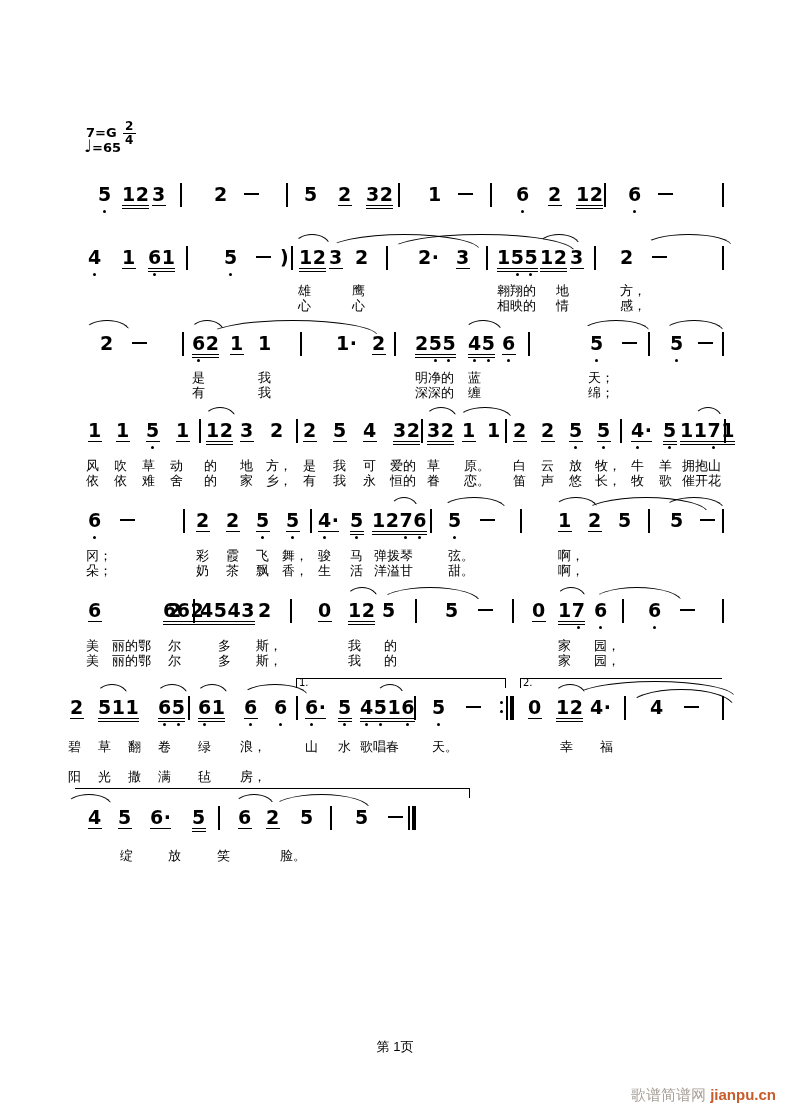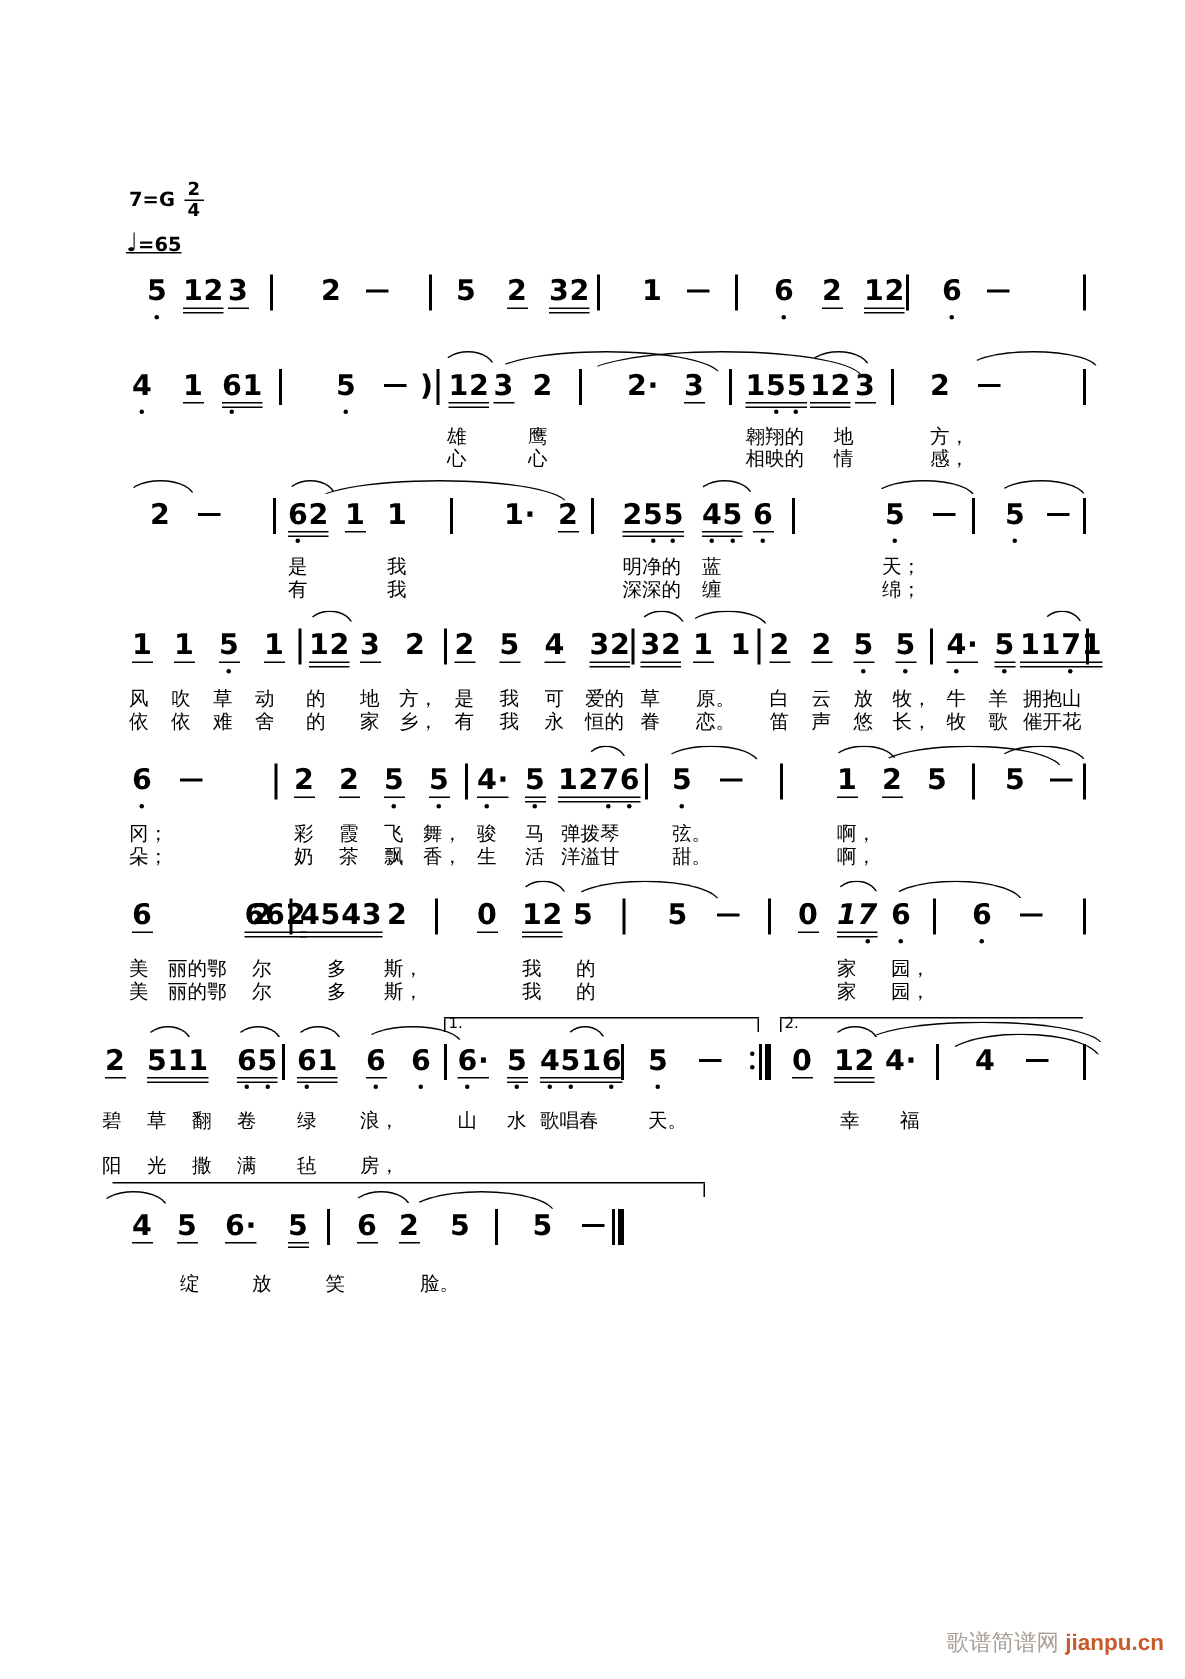--- a/index.html
+++ b/index.html
@@ -6,22 +6,22 @@
   .page{position:relative;width:790px;height:1119px;background:#ffffff;overflow:hidden;
         font-family:"Liberation Sans",sans-serif;color:#000;}
   
   .title{position:absolute;top:68px;left:0;width:100%;text-align:center;margin:0;
          font-family:"Liberation Serif",serif;font-weight:400;font-size:28px;letter-spacing:4px;}
   .keyblock{position:absolute;left:86px;top:120px;font-size:13px;font-weight:bold;
             font-family:"DejaVu Sans",sans-serif;}
   .frac{display:inline-block;vertical-align:middle;text-align:center;margin-left:6px;}
   .frac b{display:block;font-size:12px;font-weight:bold;line-height:13px;}
   .frac i{display:block;width:13px;height:1px;background:#000;margin:0 auto;}
-  .tempo{position:absolute;left:84px;top:152px;font-size:13px;font-weight:bold;
-         font-family:"DejaVu Sans",sans-serif;text-decoration:underline;}
+  .tempo{position:absolute;left:84px;top:136px;font-size:13px;font-weight:bold;
+         font-family:"DejaVu Sans",sans-serif;}
   .tempo .glyph{font-size:17px;}
   .credits{position:absolute;left:623px;top:122px;font-size:14px;line-height:24px;
            font-family:"Liberation Serif",serif;}
   
   .score{position:absolute;left:0;top:0;width:790px;height:1119px;}
   .system{position:absolute;left:0;width:790px;height:120px;}
   .note{position:absolute;top:0;font-family:"DejaVu Sans",sans-serif;font-weight:bold;
         font-size:19px;line-height:20px;white-space:nowrap;letter-spacing:0.5px;}
   .ch{position:relative;display:inline-block;}
   .ldot{position:absolute;left:50%;bottom:-9px;width:3px;height:3px;margin-left:-2px;
@@ -301,21 +301,21 @@
         <span class="note" style="left: 258px;"><span class="ch">2</span></span>
         <div class="bar" style="left: 290px;"></div>
         <span class="note" style="left: 318px;"><span class="ch">0</span><i class="ul ul1"></i></span>
         <span class="note" style="left: 348px;"><span class="ch">1</span><span class="ch">2</span><i class="ul ul1"></i><i class="ul ul2"></i></span>
         <span class="note" style="left: 382px;"><span class="ch">5</span></span>
         <div class="bar" style="left: 415px;"></div>
         <span class="note" style="left: 445px;"><span class="ch">5</span></span>
         <div class="dash" style="left: 478px;"></div>
         <div class="bar" style="left: 512px;"></div>
         <span class="note" style="left: 532px;"><span class="ch">0</span><i class="ul ul1"></i></span>
-        <span class="note" style="left: 558px; font-style: italic;"><span class="ch">1</span><span class="ch">7<i class="ldot"></i></span><i class="ul ul1"></i><i class="ul ul2"></i></span>
+        <span class="note" style="left: 558px;"><span class="ch">1</span><span class="ch">7<i class="ldot"></i></span><i class="ul ul1"></i><i class="ul ul2"></i></span>
         <span class="note" style="left: 594px;"><span class="ch">6<i class="ldot"></i></span></span>
         <div class="bar" style="left: 622px;"></div>
         <span class="note" style="left: 648px;"><span class="ch">6<i class="ldot"></i></span></span>
         <div class="dash" style="left: 680px;"></div>
         <div class="bar" style="left: 722px;"></div>
         <span class="lyric" style="left: 86px; top: 38px;">美</span>
         <span class="lyric" style="left: 112px; top: 38px;">丽的鄂</span>
         <span class="lyric" style="left: 168px; top: 38px;">尔</span>
         <span class="lyric" style="left: 218px; top: 38px;">多</span>
         <span class="lyric" style="left: 256px; top: 38px;">斯，</span>
@@ -419,17 +419,18 @@
           <i class="thin"></i>
           <i class="thick"></i>
         </div>
         <span class="lyric" style="left: 120px; top: 41px;">绽</span>
         <span class="lyric" style="left: 168px; top: 41px;">放</span>
         <span class="lyric" style="left: 217px; top: 41px;">笑</span>
         <span class="lyric" style="left: 280px; top: 41px;">脸。</span>
       </div>
     </div>
 
+  <div class="pagenum">第 1页</div>
 
   <div class="watermark">
     <span class="cn" style="color: rgb(168, 160, 153);">歌谱简谱网 </span><span class="en" style="color: rgb(199, 91, 43);">jianpu.cn</span>
   </div>
 </div>
 
 </body></html>

